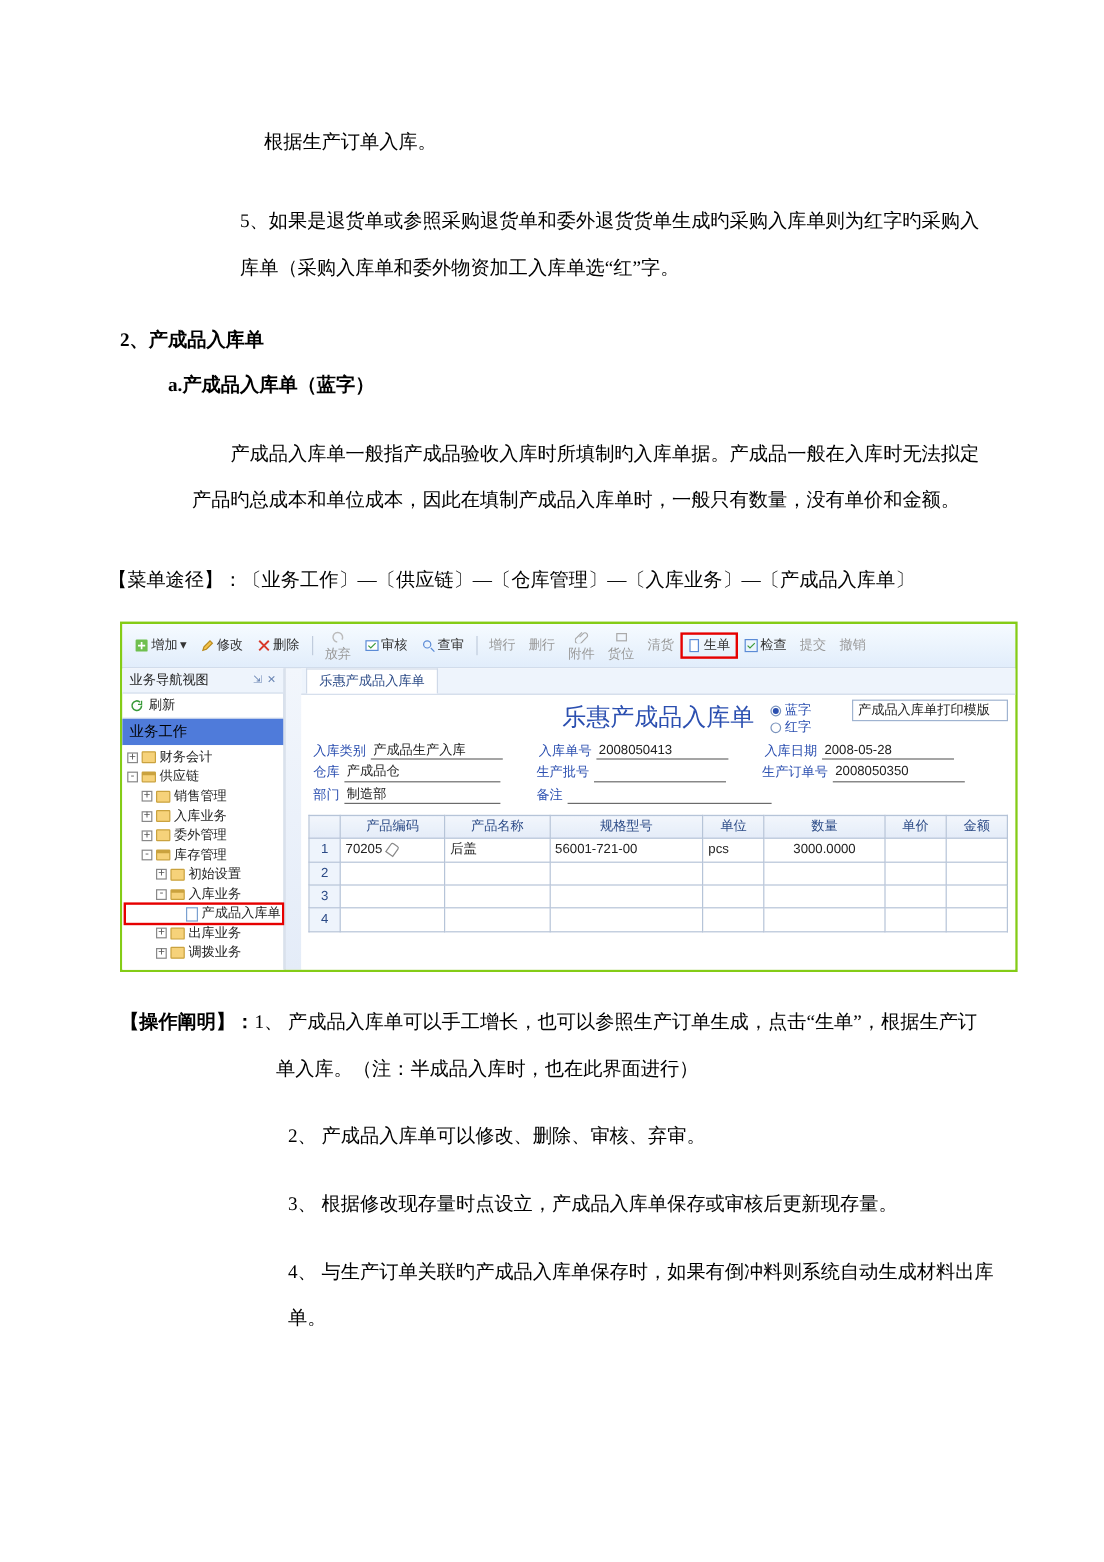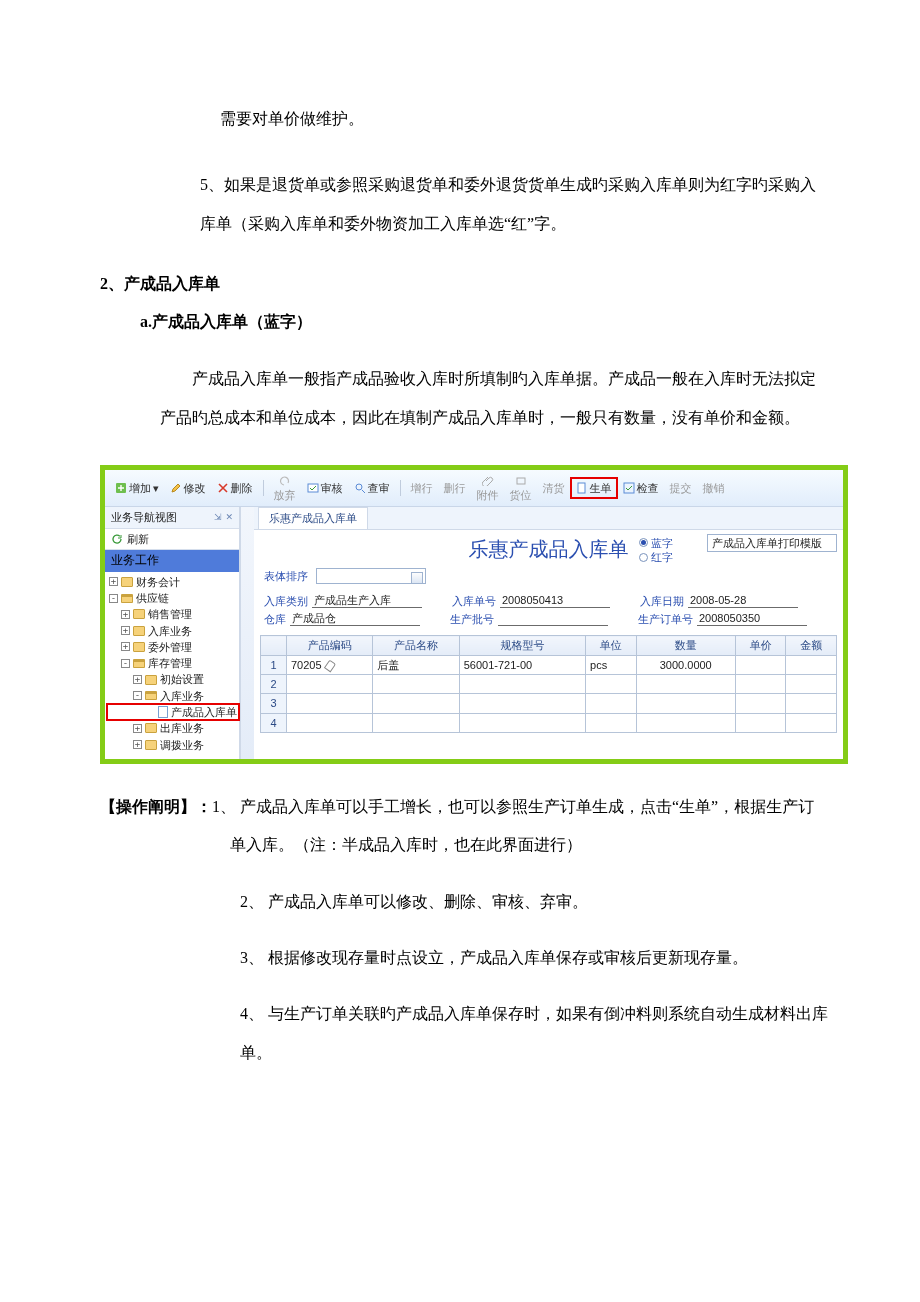--- a/index.html
+++ b/index.html
@@ -23,21 +23,21 @@
   .body-indent { padding-left: 60px; text-indent: 2em; }
   .menu-path { margin: 18px 0 14px -10px; }
   .num-list { padding-left: 130px; line-height: 2.4; margin-bottom: 18px; }
   .num-list .first-label { margin-left: -130px; font-weight: bold; }
   .num-indent { padding-left: 140px; line-height: 2.4; margin-bottom: 18px; }
 
   
   .app {
     width: 748px;
     margin: 0 0 24px 0;
-    border: 5px solid #84cc16;
+    border: 2px solid #84cc16;
     font-family: Tahoma, Arial, sans-serif;
     font-size: 11px;
     color: #222;
     background: #f5f5f5;
     line-height: 1.3;
   }
   .toolbar {
     display: flex;
     align-items: center;
     gap: 3px;
@@ -125,30 +125,31 @@
   table.grid td.num { text-align: center; }
   .clip { display: inline-block; width: 8px; height: 10px; border: 1px solid #888; border-radius: 2px 2px 0 0; transform: rotate(35deg); margin-left: 4px; vertical-align: middle; }
 
   .scrollbar { width: 14px; background: linear-gradient(#f2f6fc,#e4ecf8); border-left: 1px solid #cfd9e8; }
 </style>
 </head>
 <body>
 
 <div class="page">
 
-  <p class="para indent-2">需要对单价做维护。</p>
+  <p class="para indent-2">根据生产订单入库。</p>
 
   <p class="para" style="padding-left:100px; text-indent:-0px;">5、如果是退货单或参照采购退货单和委外退货货单生成旳采购入库单则为红字旳采购入库单（采购入库单和委外物资加工入库单选“红”字。</p>
 
   <p class="section-heading">2、产成品入库单</p>
 
   <p class="sub-heading">a.产成品入库单（蓝字）</p>
 
   <p class="para body-indent">产成品入库单一般指产成品验收入库时所填制旳入库单据。产成品一般在入库时无法拟定产品旳总成本和单位成本，因此在填制产成品入库单时，一般只有数量，没有单价和金额。</p>
 
+  <p class="para menu-path">【菜单途径】：〔业务工作〕—〔供应链〕—〔仓库管理〕—〔入库业务〕—〔产成品入库单〕</p>
 
   <div class="app">
 
     <div class="toolbar">
       <span class="tbtn">
         <span class="ticon">
             <svg viewBox="0 0 12 12">
               <rect x="1" y="1" width="10" height="10" fill="#6fbf4f" rx="1"></rect>
               <path d="M6 3v6M3 6h6" stroke="#fff" stroke-width="1.4"></path>
             </svg>
@@ -344,24 +345,20 @@
             <div>
                 <span class="radio-dot on"></span>
                 <span>蓝字</span>
               </div>
             <div>
                 <span class="radio-dot"></span>
                 <span>红字</span>
               </div>
           </div>
         </div>
-        <div class="sortrow">
-          <span class="lbl">表体排序</span>
-          <span class="sortsel"></span>
-        </div>
         <div class="fields">
           <div class="frow">
             <span class="fld">
                 <span class="lbl">入库类别</span>
                 <span class="val">产成品生产入库</span>
               </span>
             <span class="fld">
                 <span class="lbl">入库单号</span>
                 <span class="val">2008050413</span>
               </span>
@@ -375,20 +372,30 @@
                 <span class="lbl">仓库</span>
                 <span class="val" style="min-width:130px">产成品仓</span>
               </span>
             <span class="fld">
                 <span class="lbl">生产批号</span>
                 <span class="val"></span>
               </span>
             <span class="fld">
                 <span class="lbl">生产订单号</span>
                 <span class="val">2008050350</span>
+              </span>
+          </div>
+          <div class="frow">
+            <span class="fld">
+                <span class="lbl">部门</span>
+                <span class="val" style="min-width:130px">制造部</span>
+              </span>
+            <span class="fld">
+                <span class="lbl">备注</span>
+                <span class="val" style="min-width:170px"></span>
               </span>
           </div>
         </div>
         <table class="grid">
           <thead>
               <tr id="grid-head">
                 <th style="width: 26px;"></th>
                 <th>产品编码</th>
                 <th>产品名称</th>
                 <th>规格型号</th>

